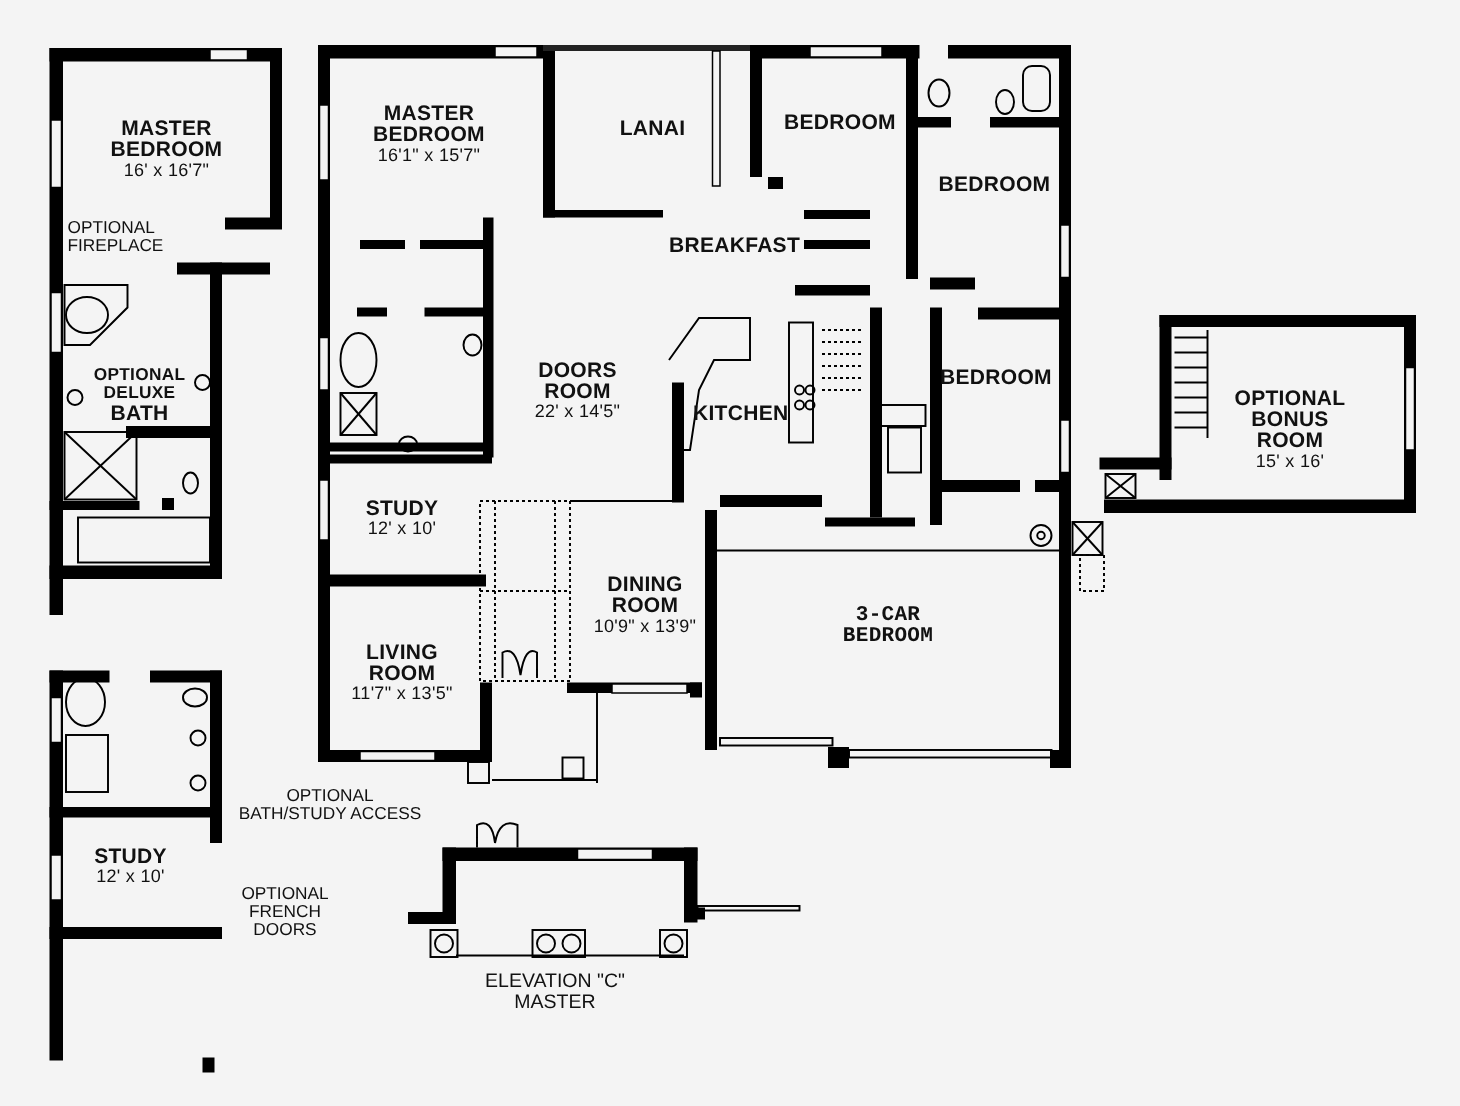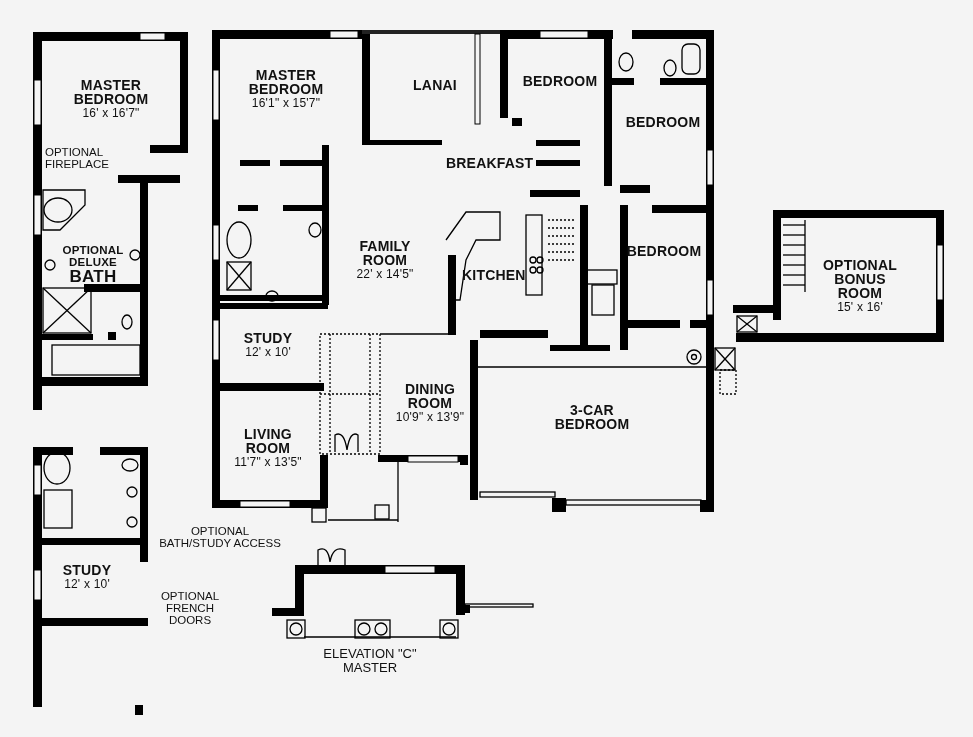--- a/index.html
+++ b/index.html
@@ -229,21 +229,21 @@
 </div>
 
 <div class="note" style="left:45px;top:146px;">
   <div>OPTIONAL</div>
   <div>FIREPLACE</div>
 </div>
 
 <div class="lbl" style="left:58px;top:245px;width:70px;">
   <span class="n" style="font-size:11.5px">OPTIONAL</span>
   <span class="n" style="font-size:11.5px">DELUXE</span>
-  <span class="n" style="font-size:17px">BATH</span>
+  <span class="n" style="font-size:14px">BATH</span>
 </div>
 
 <div class="lbl" style="left:222px;top:68px;width:128px;">
   <span class="n">MASTER</span>
   <span class="n">BEDROOM</span>
   <span class="d">16'1" x 15'7"</span>
 </div>
 
 <div class="lbl" style="left:395px;top:61px;width:80px;margin-top:17px;">
   <span class="n">LANAI</span>
@@ -259,21 +259,21 @@
 
 <div class="lbl" style="left:446px;top:156px;width:86px;">
   <span class="n">BREAKFAST</span>
 </div>
 
 <div class="lbl" style="left:624px;top:244px;width:80px;">
   <span class="n">BEDROOM</span>
 </div>
 
 <div class="lbl" style="left:340px;top:239px;width:90px;">
-  <span class="n">FAMILY</span>
+  <span class="n">DOORS</span>
   <span class="n">ROOM</span>
   <span class="d">22' x 14'5"</span>
 </div>
 
 <div class="lbl" style="left:462px;top:268px;width:44px;">
   <span class="n">KITCHEN</span>
 </div>
 
 <div class="lbl" style="left:236px;top:331px;width:64px;">
   <span class="n">STUDY</span>
@@ -285,21 +285,21 @@
   <span class="n">ROOM</span>
   <span class="d">11'7" x 13'5"</span>
 </div>
 
 <div class="lbl" style="left:385px;top:382px;width:90px;">
   <span class="n">DINING</span>
   <span class="n">ROOM</span>
   <span class="d">10'9" x 13'9"</span>
 </div>
 
-<div class="lbl" style="left:552px;top:403px;width:80px;">
+<div class="lbl" style="left:552px;top:403px;width:80px;font-family:Liberation Mono, monospace;">
   <span class="n">3-CAR</span>
   <span class="n">BEDROOM</span>
 </div>
 
 <div class="lbl" style="left:812px;top:258px;width:96px;">
   <span class="n">OPTIONAL</span>
   <span class="n">BONUS ROOM</span>
   <span class="d">15' x 16'</span>
 </div>
 

